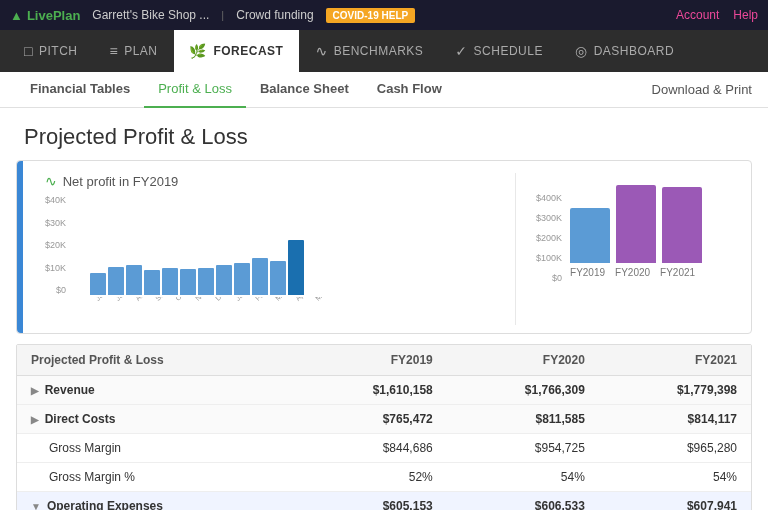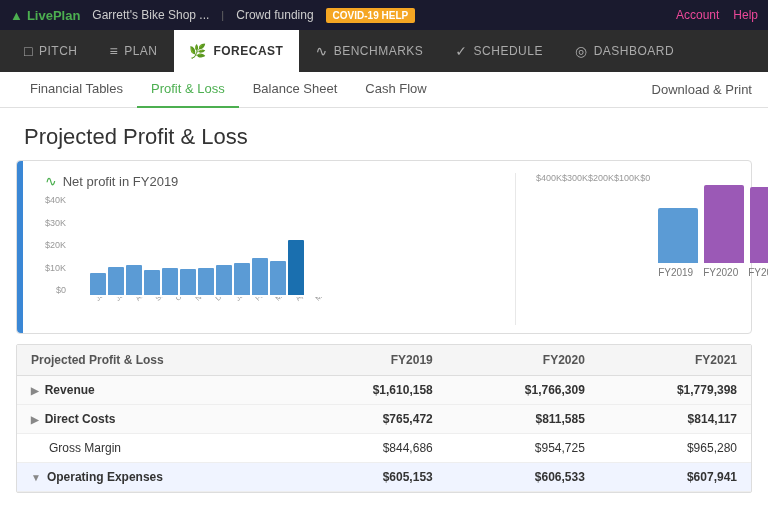--- a/index.html
+++ b/index.html
@@ -61,20 +61,21 @@
     }
     .sub-nav-item {
       padding: 0 14px;
       height: 36px;
       display: flex;
       align-items: center;
       font-size: 13px;
       color: #555;
       cursor: pointer;
       border-bottom: 2px solid transparent;
+      font-weight: bold;
     }
     .sub-nav-item.active {
       color: #4CAF50;
       border-bottom: 2px solid #4CAF50;
       font-weight: 500;
     }
     .sub-nav-right {
       margin-left: auto;
       color: #555;
       font-size: 13px;
@@ -123,21 +124,21 @@
     .bar { background: #5b9bd5; border-radius: 1px 1px 0 0; width: 16px; cursor: pointer; }
     .bar.highlight { background: #1a6faf; }
     .x-labels { display: flex; gap: 2px; margin-top: 2px; padding-left: 0; }
     .x-label { width: 16px; font-size: 7px; color: #999; text-align: center; transform: rotate(-45deg); transform-origin: top left; white-space: nowrap; margin-left: 2px; }
 
     
     .year-bar-chart { display: flex; align-items: flex-end; gap: 6px; height: 90px; }
     .year-bar-wrap { display: flex; flex-direction: column; align-items: center; gap: 3px; }
     .year-bar { width: 40px; border-radius: 2px 2px 0 0; }
     .year-label { font-size: 10px; color: #777; }
-    .year-y-axis { font-size: 9px; color: #999; display: flex; flex-direction: row; justify-content: space-between; height: 90px; margin-right: 4px; text-align: right; }
+    .year-y-axis { font-size: 9px; color: #999; display: flex; flex-direction: column; justify-content: space-between; height: 90px; margin-right: 4px; text-align: right; margin-top: 20px; }
 
     
     .table-section { margin: 10px 16px 0; border: 1px solid #ddd; border-radius: 2px; }
     table { width: 100%; border-collapse: collapse; }
     thead tr { background: #f5f5f5; }
     th { padding: 8px 14px; text-align: left; font-size: 12px; color: #555; font-weight: 600; border-bottom: 1px solid #ddd; }
     th.num { text-align: right; }
     td { padding: 7px 14px; font-size: 12px; border-bottom: 1px solid #eee; }
     td.num { text-align: right; color: #333; }
     tr.section-header td { font-weight: 600; background: #fafafa; }
@@ -321,20 +322,26 @@
           <td class="num">$765,472</td>
           <td class="num">$811,585</td>
           <td class="num">$814,117</td>
         </tr>
         <tr class="subsection">
           <td><span style="margin-right:18px;"></span>Gross Margin</td>
           <td class="num">$844,686</td>
           <td class="num">$954,725</td>
           <td class="num">$965,280</td>
         </tr>
+        <tr class="subsection">
+          <td><span style="margin-right:18px;"></span>Gross Margin %</td>
+          <td class="num">52%</td>
+          <td class="num">54%</td>
+          <td class="num">54%</td>
+        </tr>
         <tr class="bold-row">
           <td><span class="collapse-icon" style="cursor:pointer;">▼</span>Operating Expenses</td>
           <td class="num">$605,153</td>
           <td class="num">$606,533</td>
           <td class="num">$607,941</td>
         </tr>
       </tbody>
   </table>
 </div>
 

